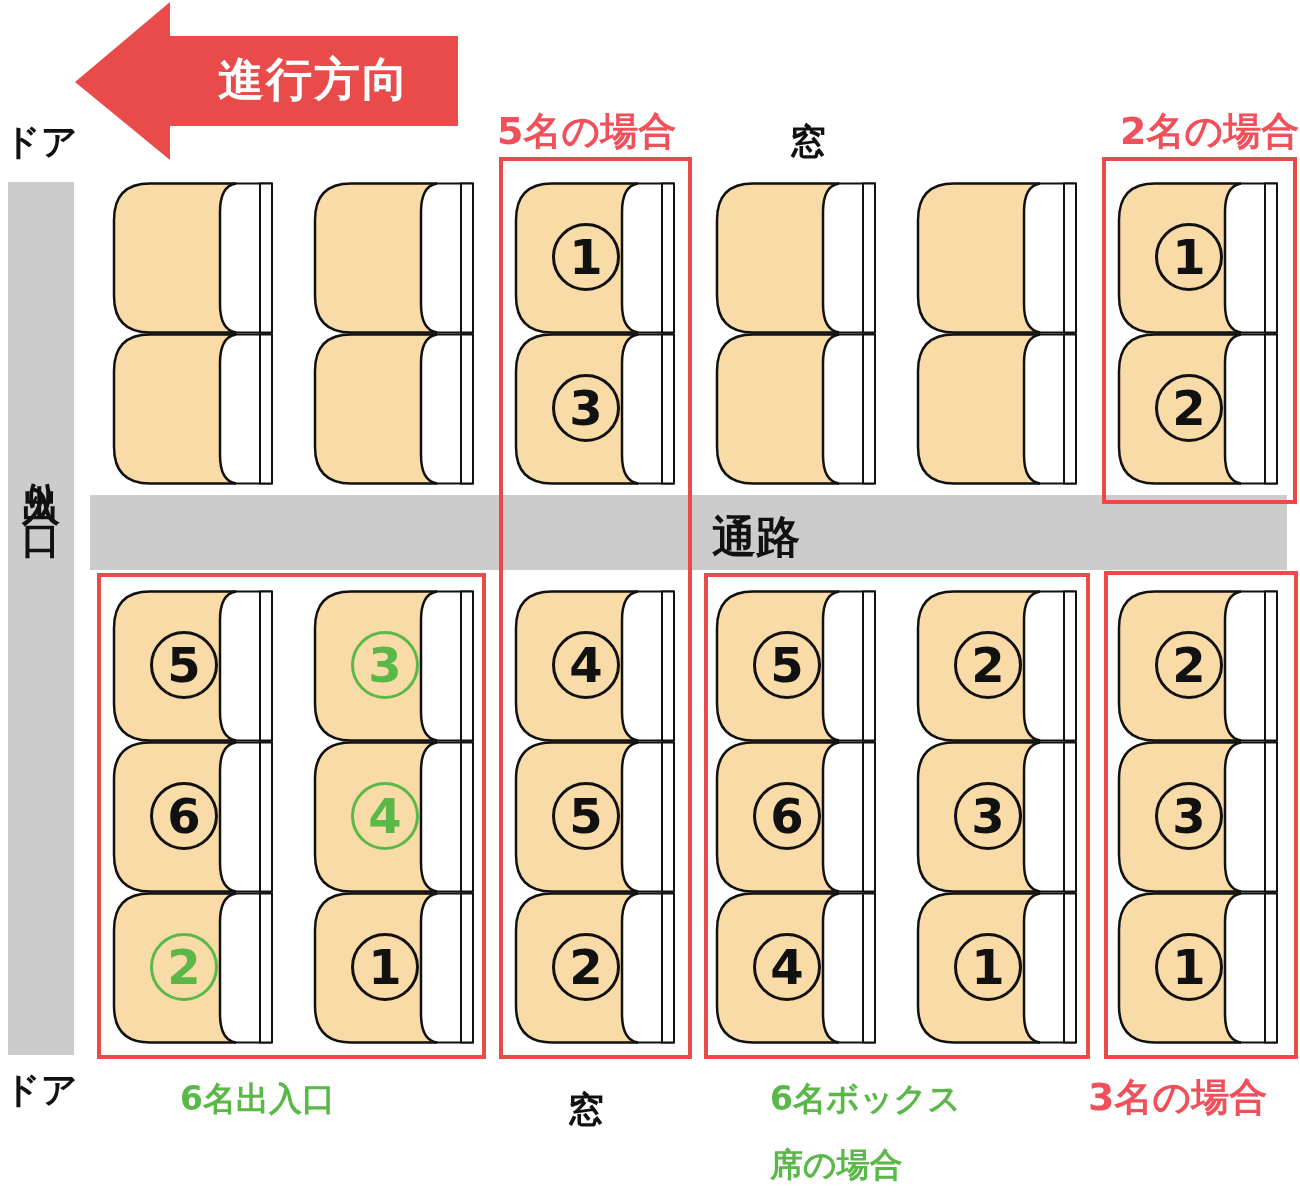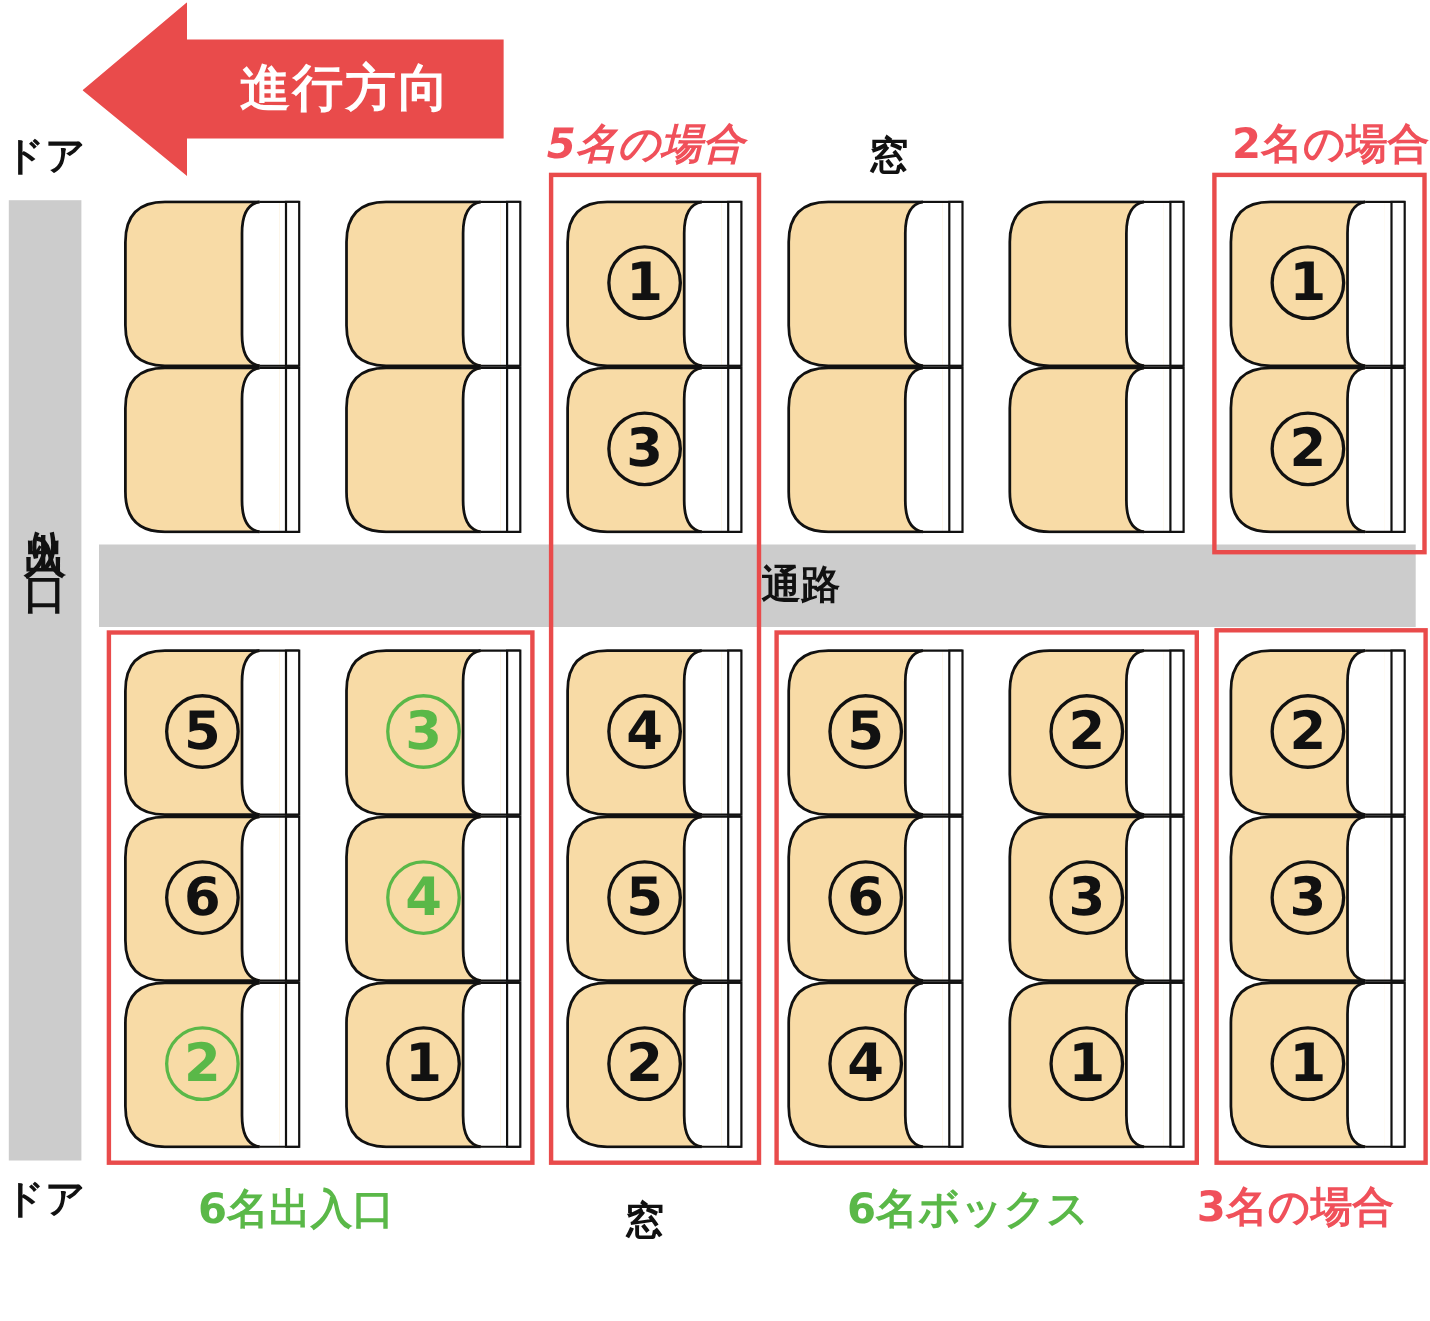--- a/index.html
+++ b/index.html
@@ -2,25 +2,25 @@
 <html><head>
 <meta charset="utf-8">
 <style>
   html,body{margin:0;padding:0;background:#fff;}
   body{width:1300px;height:1201px;position:relative;overflow:hidden;font-family:"DejaVu Sans","Liberation Sans",sans-serif;}
   .abs{position:absolute;}
   .arrow{left:75px;top:2px;width:383px;height:158px;}
   .arrow-label{left:170px;top:52px;width:288px;height:56px;color:#fff;font-size:46px;font-weight:bold;display:flex;align-items:center;justify-content:center;letter-spacing:2px;}
   .black-label{color:#111;font-weight:bold;font-size:36px;}
   .red-label{color:#f0505a;font-weight:bold;font-size:38px;white-space:nowrap;}
-  .green-label{color:#5ab848;font-weight:bold;font-size:38px;white-space:nowrap;line-height:66px;}
+  .green-label{color:#5ab848;font-weight:bold;font-size:33px;white-space:nowrap;line-height:66px;}
   .door-strip{left:8px;top:182px;width:66px;height:873px;background:#cccccc;}
   .door-text{left:18px;top:455px;width:46px;font-size:38px;font-weight:bold;color:#111;line-height:44px;text-align:center;}
   .aisle{left:90px;top:495px;width:1197px;height:75px;background:#cccccc;}
-  .aisle-text{left:692px;top:508px;font-size:36px;font-weight:bold;color:#111;}
+  .aisle-text{left:712px;top:508px;font-size:44px;font-weight:bold;color:#111;}
   .seat{position:absolute;width:162px;height:151px;}
   .seat svg{position:absolute;left:0;top:0;}
   .seat-num{position:absolute;left:20px;top:30px;width:104px;height:90px;display:flex;align-items:center;justify-content:center;}
   .circ{width:62px;height:62px;border:3px solid #111;border-radius:50%;display:flex;align-items:center;justify-content:center;font-size:48px;font-weight:bold;color:#111;line-height:1;}
   .circ.green{border-color:#5ab848;color:#5ab848;}
   .redbox{position:absolute;border:4px solid #e94b4b;box-sizing:border-box;}
 </style>
 </head>
 <body>
 
@@ -36,28 +36,29 @@
 <div class="abs door-text">
   <span style="writing-mode:vertical-rl;text-orientation:upright;">出入り口</span>
 </div>
 
 <div class="abs aisle"></div>
 <div class="abs aisle-text">通路</div>
 
 <div class="abs black-label" style="left:790px;top:118px;">窓</div>
 <div class="abs black-label" style="left:568px;top:1086px;">窓</div>
 
-<div class="abs red-label" style="left:497px;top:106px;font-style:italic;">5名の場合</div>
+<div class="abs red-label" style="left:497px;top:106px;">5名の場合</div>
 <div class="abs red-label" style="left:1088px;top:106px;margin-left:32px;">2名の場合</div>
 <div class="abs red-label" style="left:1088px;top:1072px;">3名の場合</div>
 <div class="abs green-label" style="left:180px;top:1066px;">
   <div>6名出入口</div>
 </div>
 <div class="abs green-label" style="left:770px;top:1066px;">
   <div>6名ボックス</div>
+  <div>席の場合</div>
 </div>
 
 <div id="seats-layer">
     <div class="seat" style="left: 112px; top: 182px;">
     <svg width="162" height="152" viewBox="0 0 162 152">
       <path d="M38,1.5 L142,1.5 L142,150.5 L38,150.5 Q2,150.5 2,114 L2,38 Q2,1.5 38,1.5 Z" fill="#f8dba6" stroke="none"></path>
       <path d="M132,1.5 L142,1.5 L142,150.5 L132,150.5 Q108,150.5 108,124 L108,28 Q108,1.5 132,1.5 Z" fill="#fff" stroke="none"></path>
       <path d="M124,1.5 L38,1.5 Q2,1.5 2,38 L2,114 Q2,150.5 38,150.5 L124,150.5" fill="none" stroke="#111" stroke-width="2.5"></path>
       <path d="M124,1.5 Q108,4 108,30 L108,122 Q108,148 124,150.5" fill="none" stroke="#111" stroke-width="2.5"></path>
       <line x1="124" y1="1.5" x2="160" y2="1.5" stroke="#111" stroke-width="2"></line>

